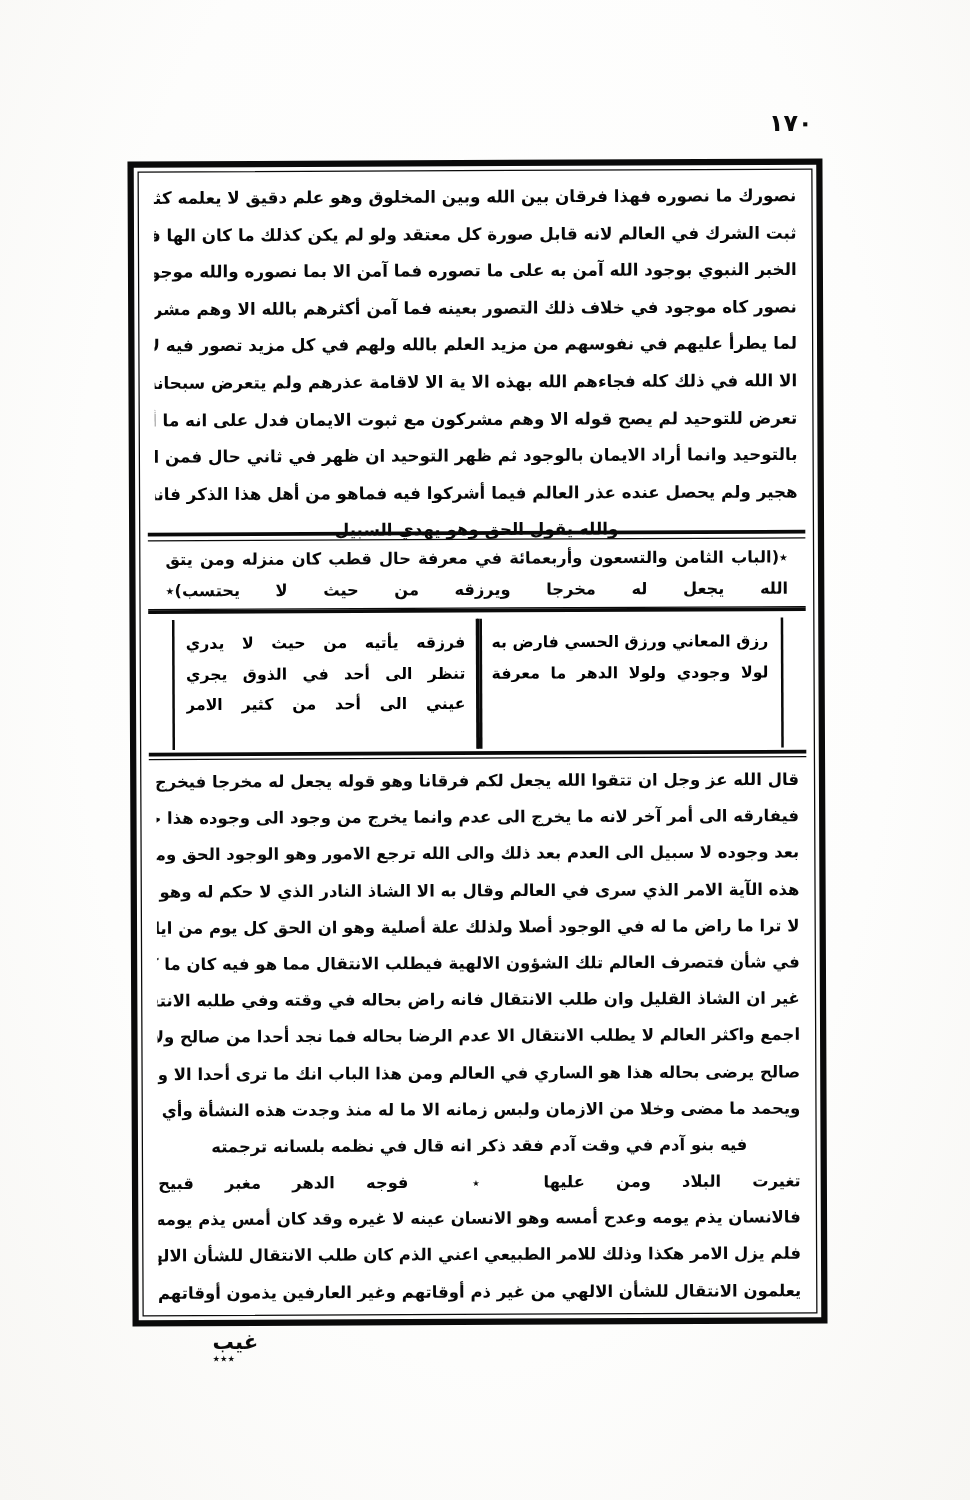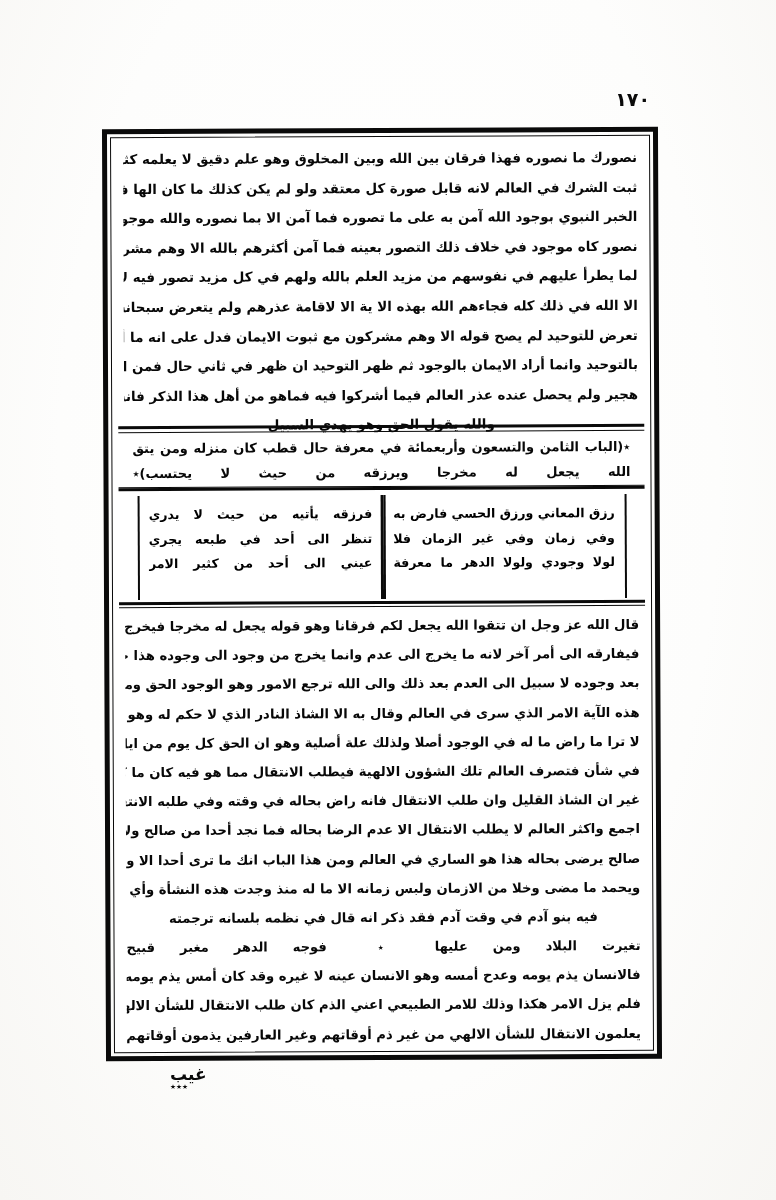--- a/index.html
+++ b/index.html
@@ -292,26 +292,25 @@
       <div class="bab-rule-top"></div>
       <div class="bab ar">
         <div class="line l1">٭(الباب الثامن والتسعون وأربعمائة في معرفة حال قطب كان منزله ومن يتق</div>
         <div class="line l2">الله يجعل له مخرجا ويرزقه من حيث لا يحتسب)٭</div>
       </div>
       <div class="bab-rule-bottom"></div>
 
       <div class="poem">
         <div class="poem-col right">
           <div class="poem-line">رزق المعاني ورزق الحسي فارض به</div>
-          <div class="poem-line">وفي زمان وفي غير الزمان فلا</div>
           <div class="poem-line">لولا وجودي ولولا الدهر ما معرفة</div>
         </div>
         <div class="poem-col left">
           <div class="poem-line">فرزقه يأتيه من حيث لا يدري</div>
-          <div class="poem-line">تنظر الى أحد في طبعه يجري</div>
+          <div class="poem-line">تنظر الى أحد في الذوق يجري</div>
           <div class="poem-line">عيني الى أحد من كثير الامر</div>
         </div>
       </div>
       <div class="poem-rule-bottom"></div>
 
       <div class="block-prose-bottom ar">
         <div class="line">قال الله عز وجل ان تتقوا الله يجعل لكم فرقانا وهو قوله يجعل له مخرجا فيخرج مما كان فيه</div>
         <div class="line">فيفارقه الى أمر آخر لانه ما يخرج الى عدم وانما يخرج من وجود الى وجوده هذا حال العالم</div>
         <div class="line">بعد وجوده لا سبيل الى العدم بعد ذلك والى الله ترجع الامور وهو الوجود الحق ومن صدق</div>
         <div class="line">هذه الآية الامر الذي سرى في العالم وقال به الا الشاذ النادر الذي لا حكم له وهو ان أحدا</div>

